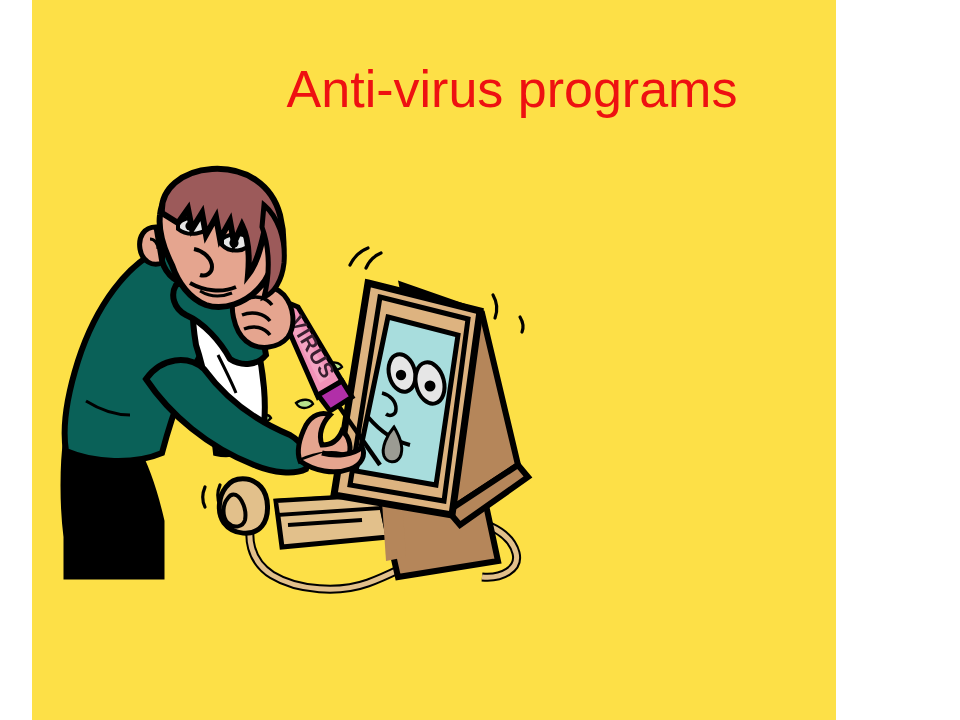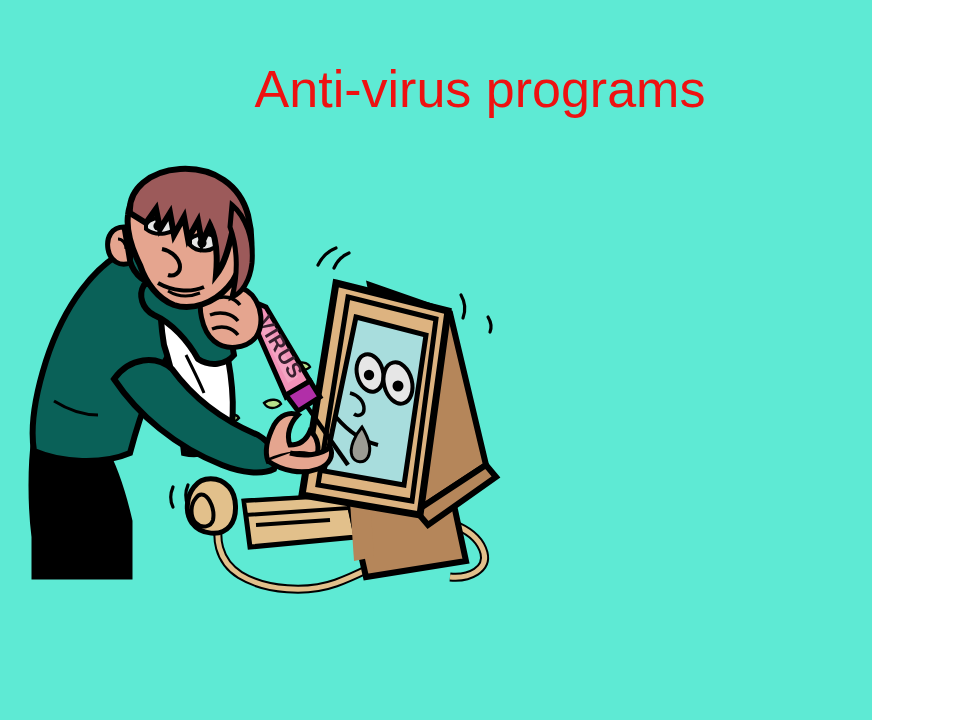--- a/index.html
+++ b/index.html
@@ -9,23 +9,24 @@
     background: #ffffff;
   }
   body {
     width: 960px;
     height: 720px;
     overflow: hidden;
     font-family: "Liberation Sans", sans-serif;
   }
   #slide {
     position: relative;
-    width: 872px;
+    width: 804px;
     height: 720px;
-    background: #5eead4;
+    background: #fde047;
+    margin-left: 32px;
   }
   #slide-title {
     position: absolute;
     left: 0;
     top: 62px;
     width: 960px;
     text-align: center;
     font-family: "Liberation Sans", sans-serif;
     font-size: 52px;
     font-weight: normal;

